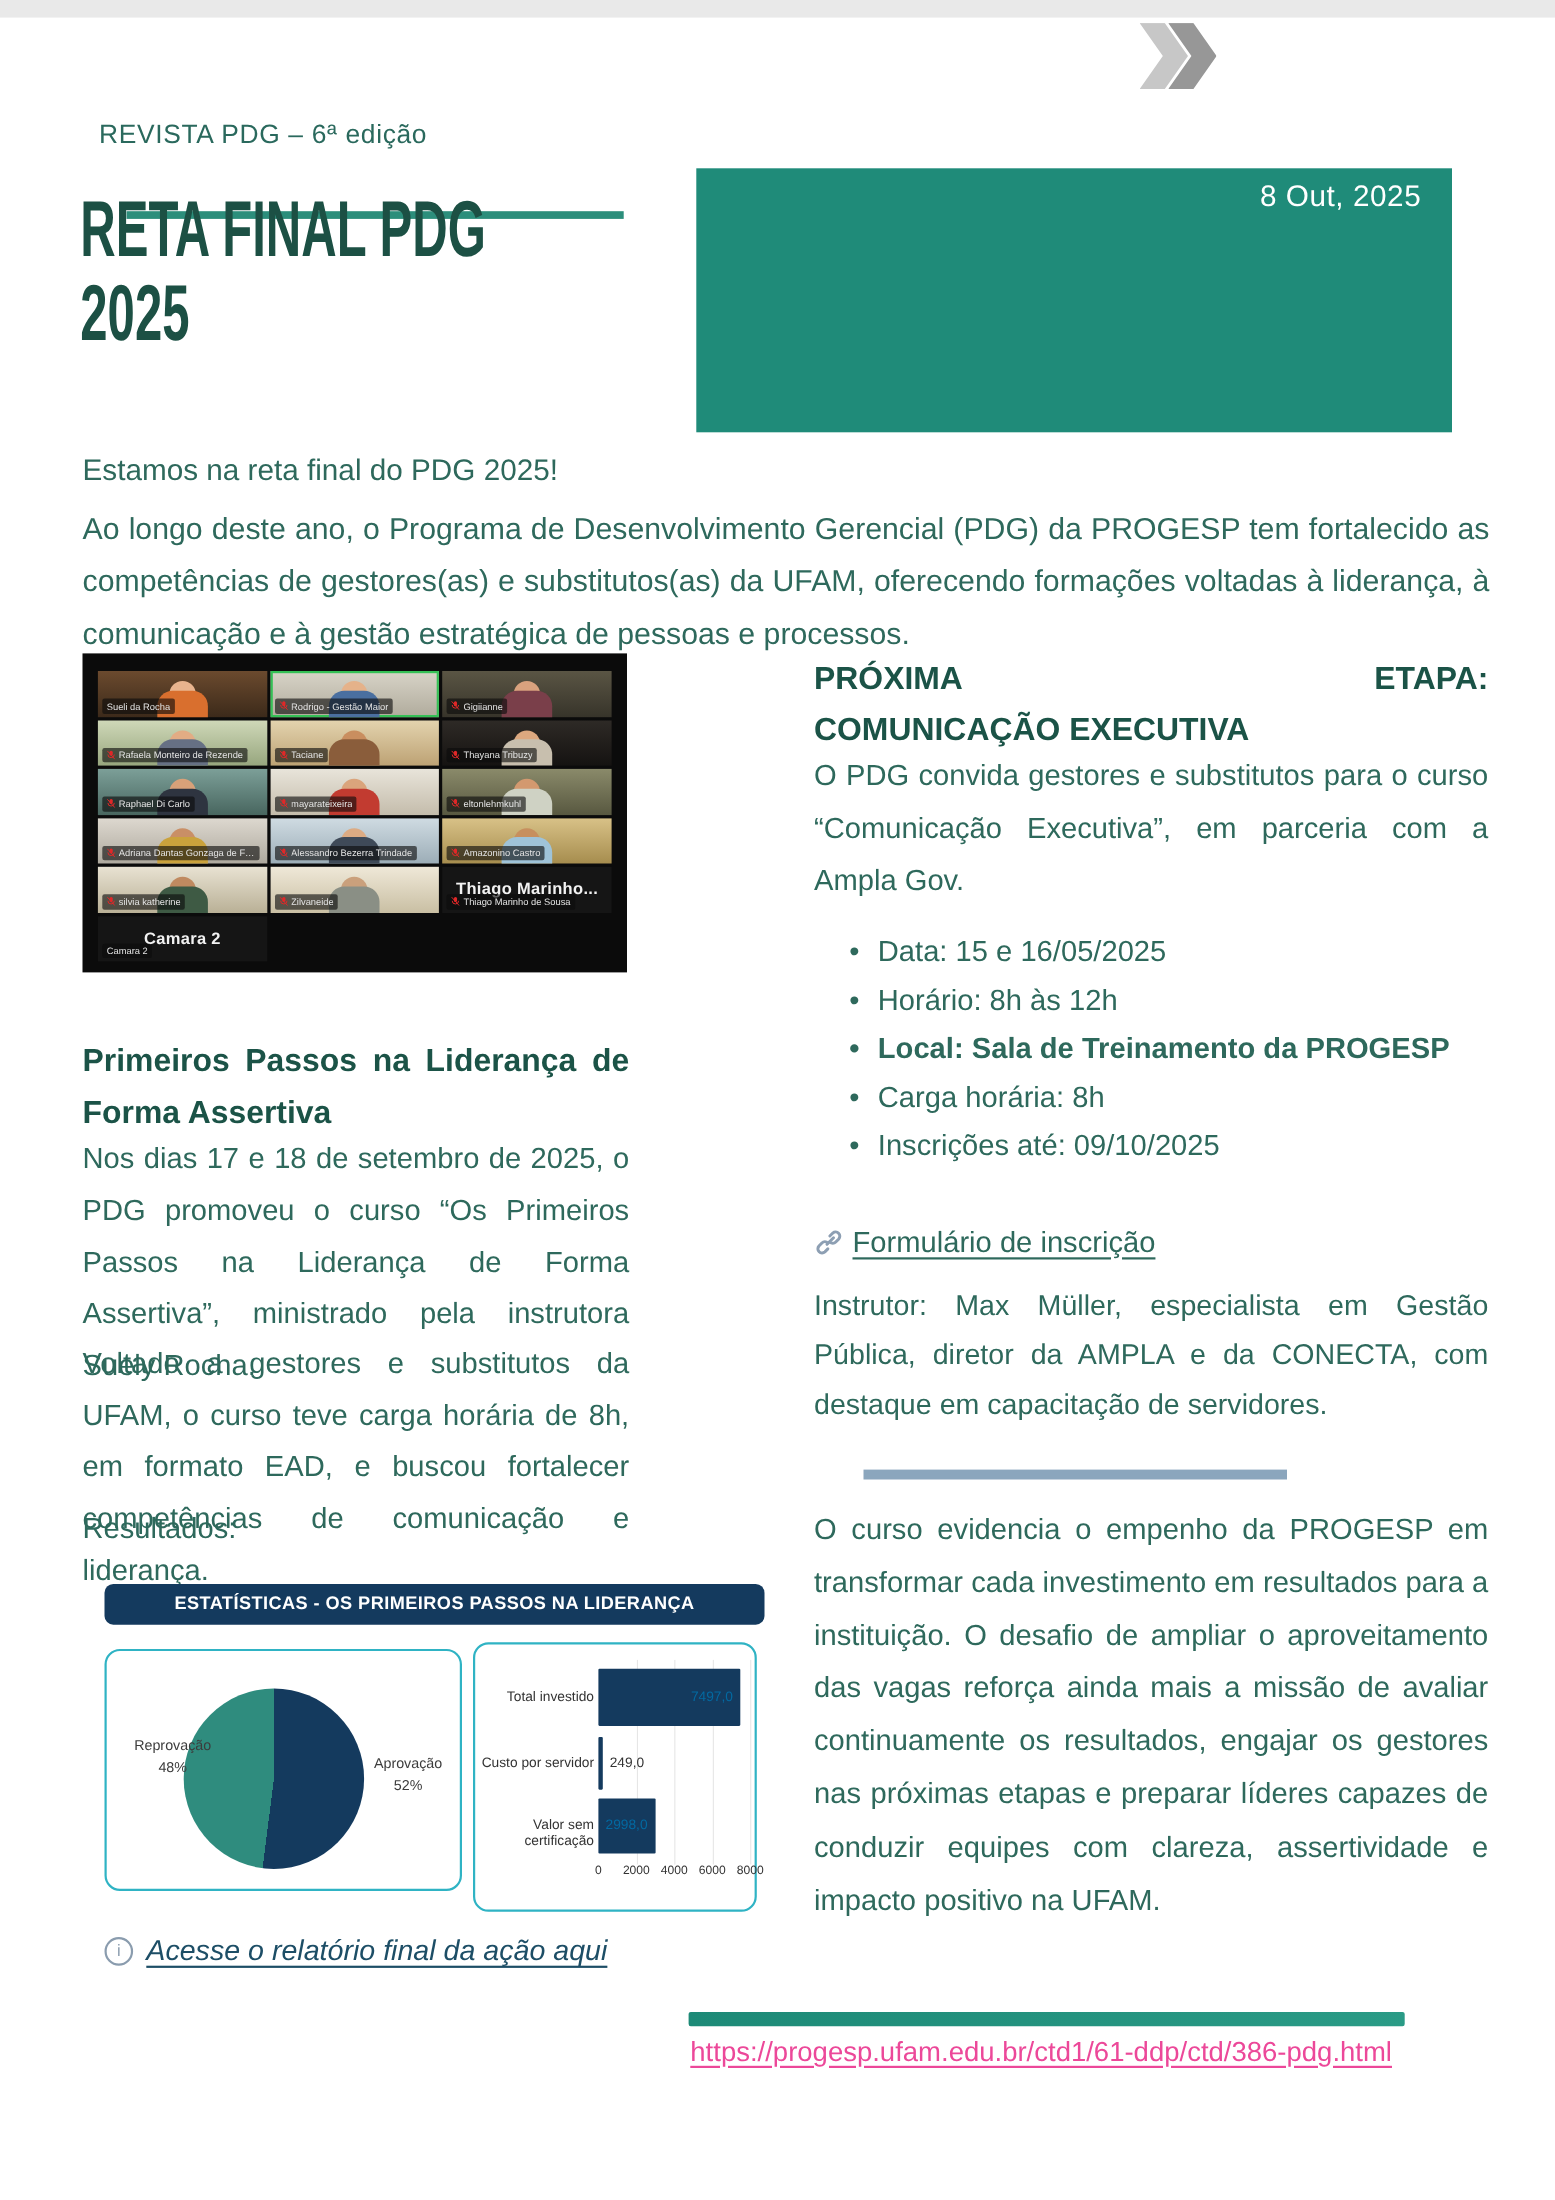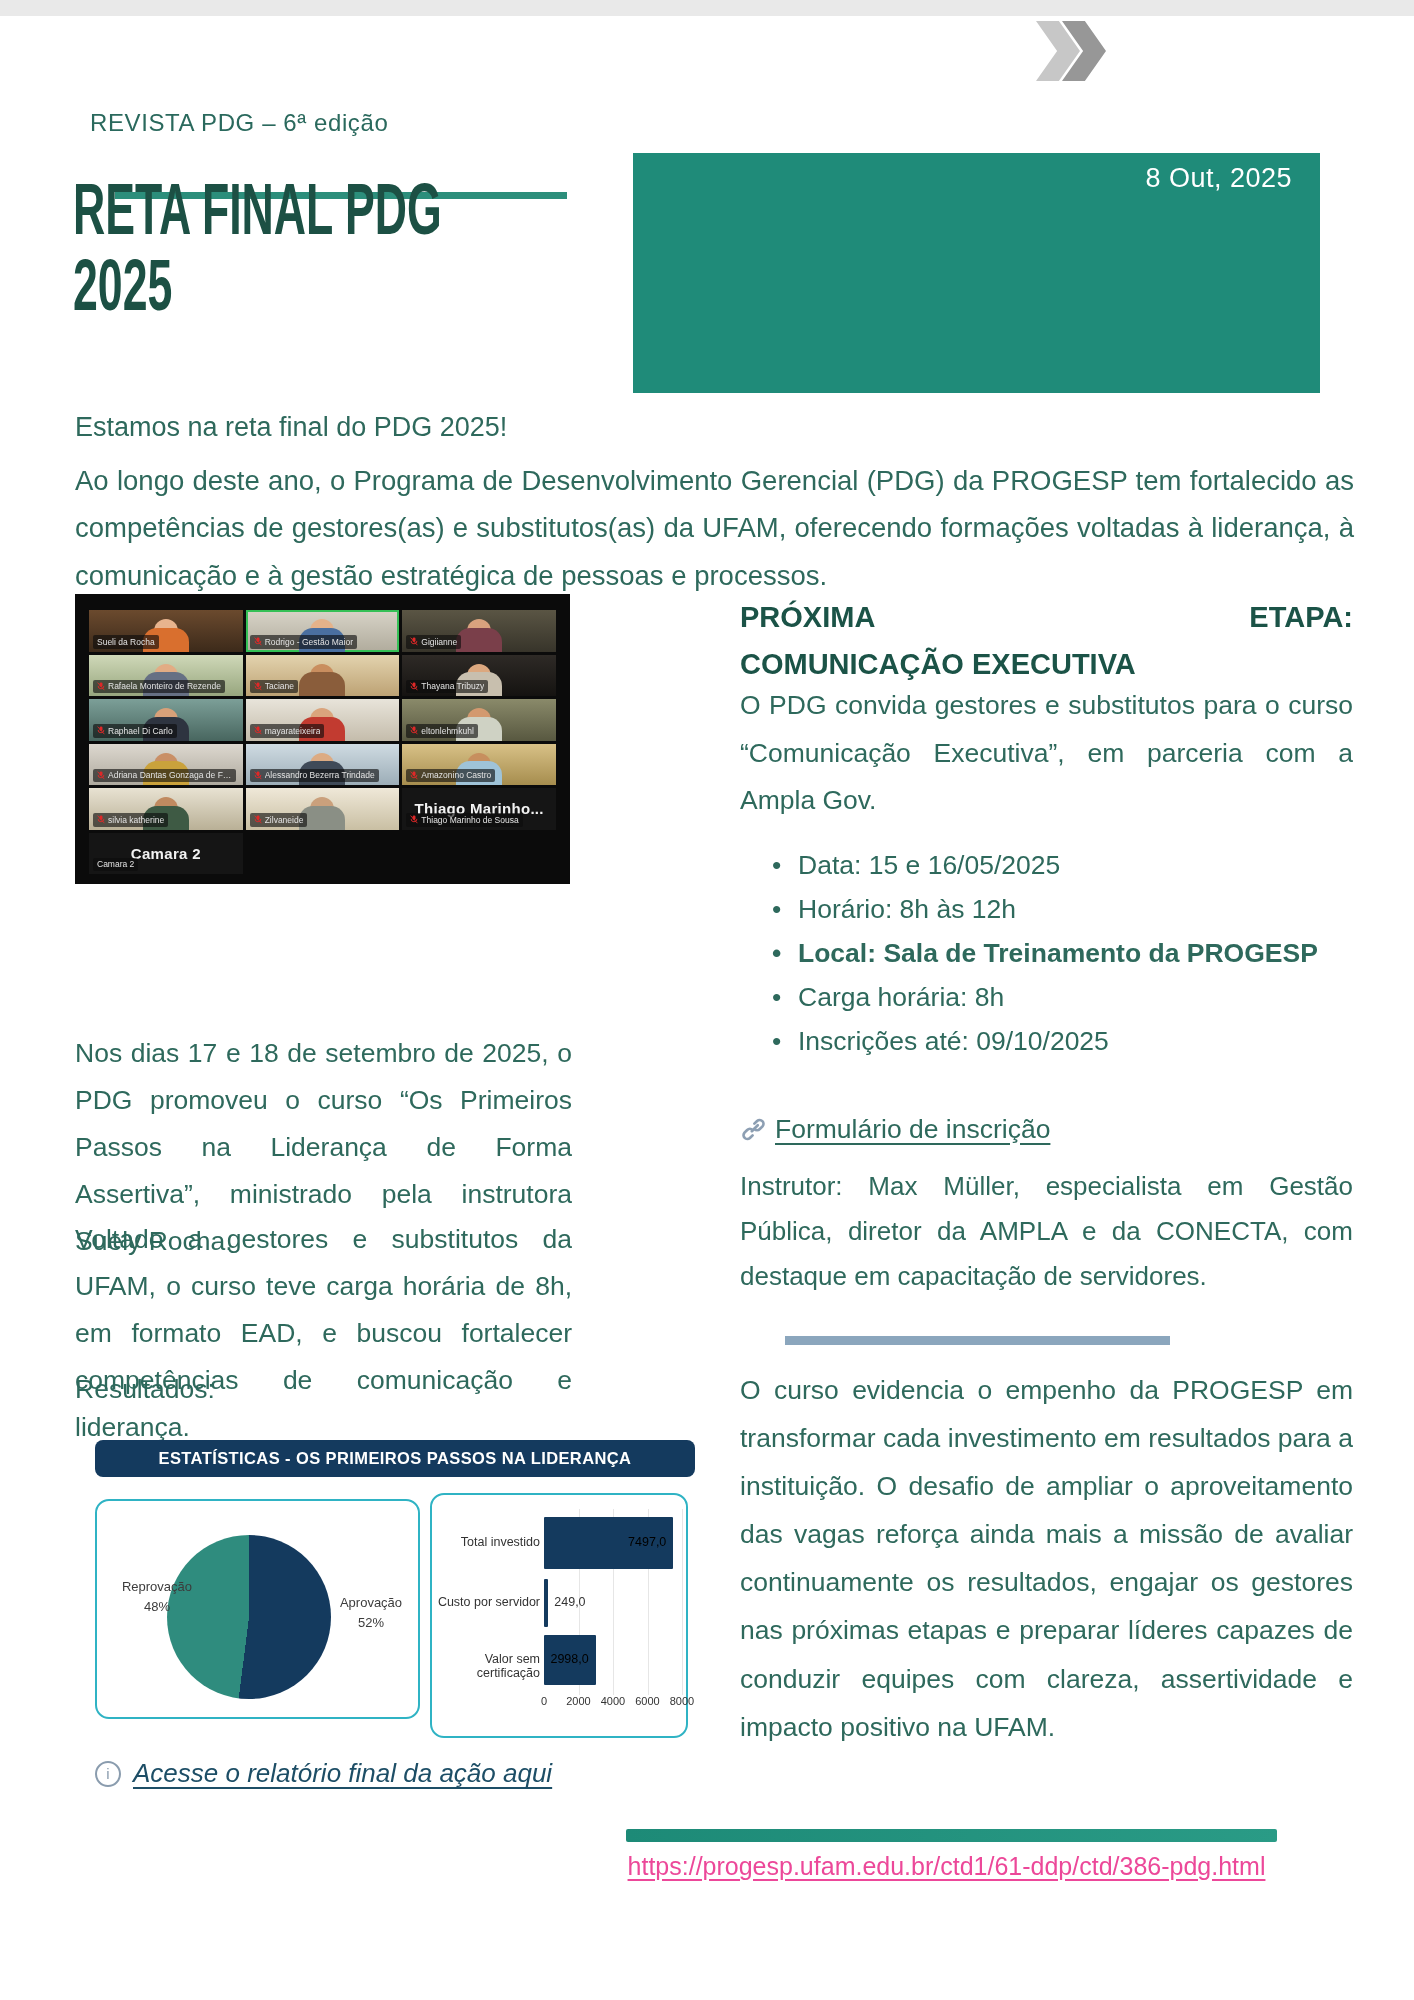--- a/index.html
+++ b/index.html
@@ -59,21 +59,21 @@
   .panel { position:absolute; background:#fff; border:2.5px solid #2fb3c4; border-radius:14px; }
   .pie-panel { left:95px; top:1483px; width:325px; height:220px; }
   .pie { position:absolute; left:70px; top:34px; width:164px; height:164px; border-radius:50%; }
   .pie-lab { position:absolute; font-size:13px; color:#3c3c3c; line-height:1.5; text-align:center; }
   .pie-lab.rep { left:12px; top:76px; width:96px; }
   .pie-lab.apr { left:228px; top:92px; width:92px; }
   .bar-panel { left:430px; top:1477px; width:258px; height:245px; }
   .grid-line { position:absolute; top:14px; height:186px; width:1px; background:#e6e6e6; }
   .bar-row-label { position:absolute; left:2px; width:106px; text-align:right; font-size:12.5px; color:#333; }
   .bar { position:absolute; background:#143a5e; border-radius:1px; }
-  .bar-val-in { position:absolute; color:#000000; font-size:12.5px; text-align:right; }
+  .bar-val-in { position:absolute; color:#0369a1; font-size:12.5px; text-align:right; }
   .bar-val-out { position:absolute; color:#333; font-size:12.5px; }
   .tick { position:absolute; top:200px; width:40px; margin-left:-20px; text-align:center; font-size:11px; color:#333; }
   
   .report-row { position:absolute; left:95px; top:1742px; display:flex; align-items:center; gap:12px; }
   .info-icon { width:26px; height:26px; border-radius:50%; border:2px solid #8a9cae; color:#8a9cae;
     display:flex; align-items:center; justify-content:center; font-size:15px; flex:0 0 auto; }
   .report-link { font-size:26px; font-style:italic; color:#1d4e66; text-decoration:underline;
     text-underline-offset:5px; text-decoration-thickness:1.5px; cursor:pointer; }
   
   .rcol { position:absolute; left:740px; width:613px; }
@@ -324,20 +324,21 @@
         </div>
       </div>
       <div class="tile off">
         <div class="offtext">Camara 2</div>
         <div class="vlabel">
           <span class="nm">Camara 2</span>
         </div>
       </div>
     </div>
 
+  <div class="art-heading">Primeiros Passos na Liderança de Forma Assertiva</div>
   <div class="art-p1">Nos dias 17 e 18 de setembro de 2025, o PDG promoveu o curso “Os Primeiros Passos na Liderança de Forma Assertiva”, ministrado pela instrutora Suely Rocha.</div>
   <div class="art-p2">Voltado a gestores e substitutos da UFAM, o curso teve carga horária de 8h, em formato EAD, e buscou fortalecer competências de comunicação e liderança.</div>
   <div class="results">Resultados:</div>
 
   <div class="stats-header">ESTATÍSTICAS - OS PRIMEIROS PASSOS NA LIDERANÇA</div>
 
   <div class="panel pie-panel">
     <div class="pie" id="pie" style="background: conic-gradient(rgb(20, 58, 94) 0deg, rgb(20, 58, 94) 187.2deg, rgb(47, 140, 126) 187.2deg, rgb(47, 140, 126) 360deg);"></div>
     <div class="pie-lab rep">
       <span>Reprovação</span><br>

